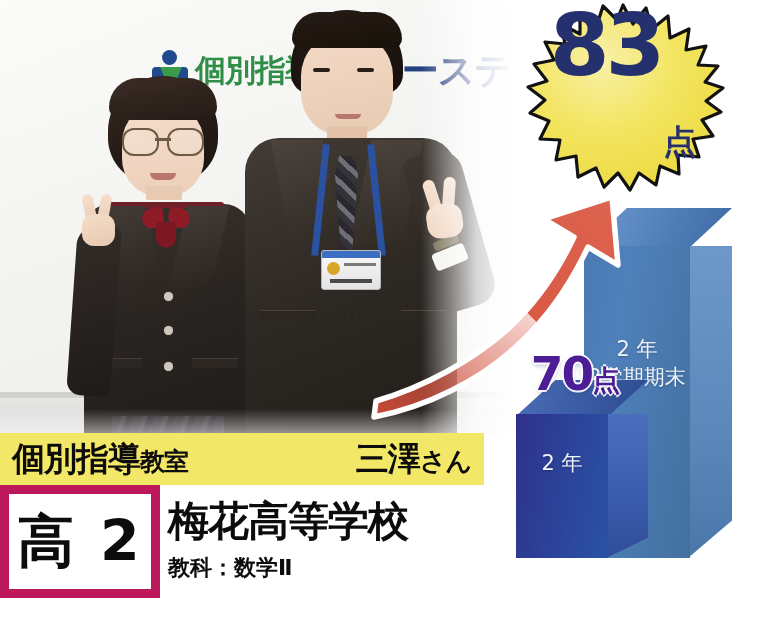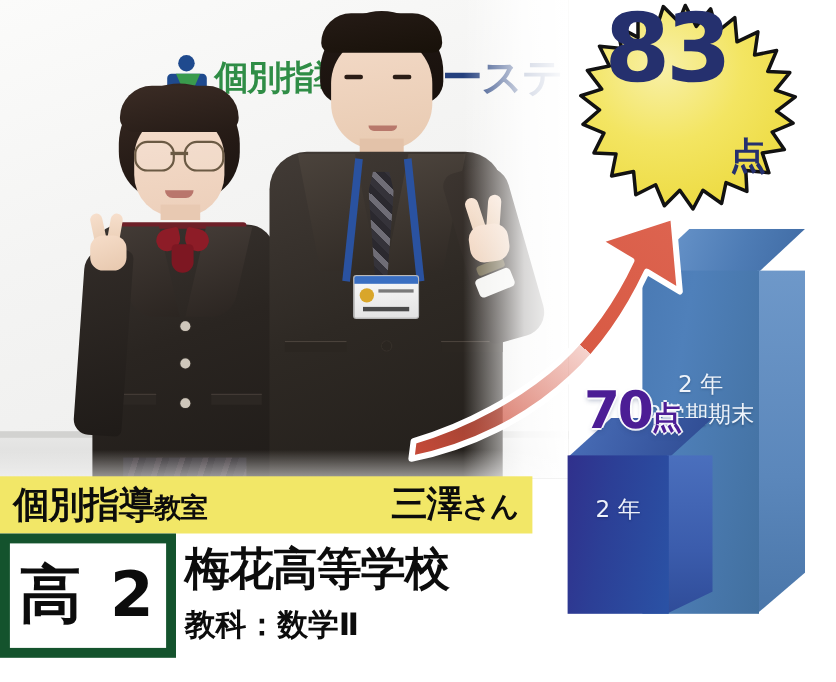--- a/index.html
+++ b/index.html
@@ -354,21 +354,21 @@
   .cap-school .sm{font-size:25px;}
   .cap-name{
     position:absolute;right:13px;top:50%;transform:translateY(-50%);
     font-family:"DejaVu Sans",sans-serif;font-weight:700;color:#0c0c0c;
     font-size:33px;letter-spacing:-1px;white-space:nowrap;text-align:center;
   }
   .cap-name .sm{font-size:26px;}
 
   .cap-body{position:relative;width:484px;height:113px;}
   .grade-frame{
-    position:absolute;left:0;top:0;width:160px;height:113px;background:#14532d;
+    position:absolute;left:0;top:0;width:160px;height:113px;background:#be185d;
     box-sizing:border-box;padding:9px;
   }
   .grade-box{
     width:100%;height:100%;background:#ffffff;
     display:flex;align-items:center;justify-content:center;
   }
   .grade-txt{
     font-family:"DejaVu Sans",sans-serif;font-weight:700;color:#0c0c0c;
     font-size:57px;letter-spacing:3px;line-height:1;white-space:nowrap;
   }
@@ -376,21 +376,21 @@
     position:absolute;left:168px;top:0;width:312px;height:113px;
     display:flex;flex-direction:column;justify-content:center;
   }
   .school-name{
     font-family:"DejaVu Sans",sans-serif;font-weight:700;color:#0c0c0c;
     font-size:41px;letter-spacing:-1px;line-height:1.05;white-space:nowrap;
   }
   .subject{
     margin-top:9px;
     font-family:"DejaVu Sans",sans-serif;font-weight:700;color:#0c0c0c;
-    font-size:28px;letter-spacing:0;white-space:nowrap;
+    font-size:22px;letter-spacing:0;white-space:nowrap;
   }
 </style>
 </head>
 <body>
 
 <div id="root">
 
   <div class="photo">
     <div class="wall"></div>
     <div class="wall-edge2"></div>

